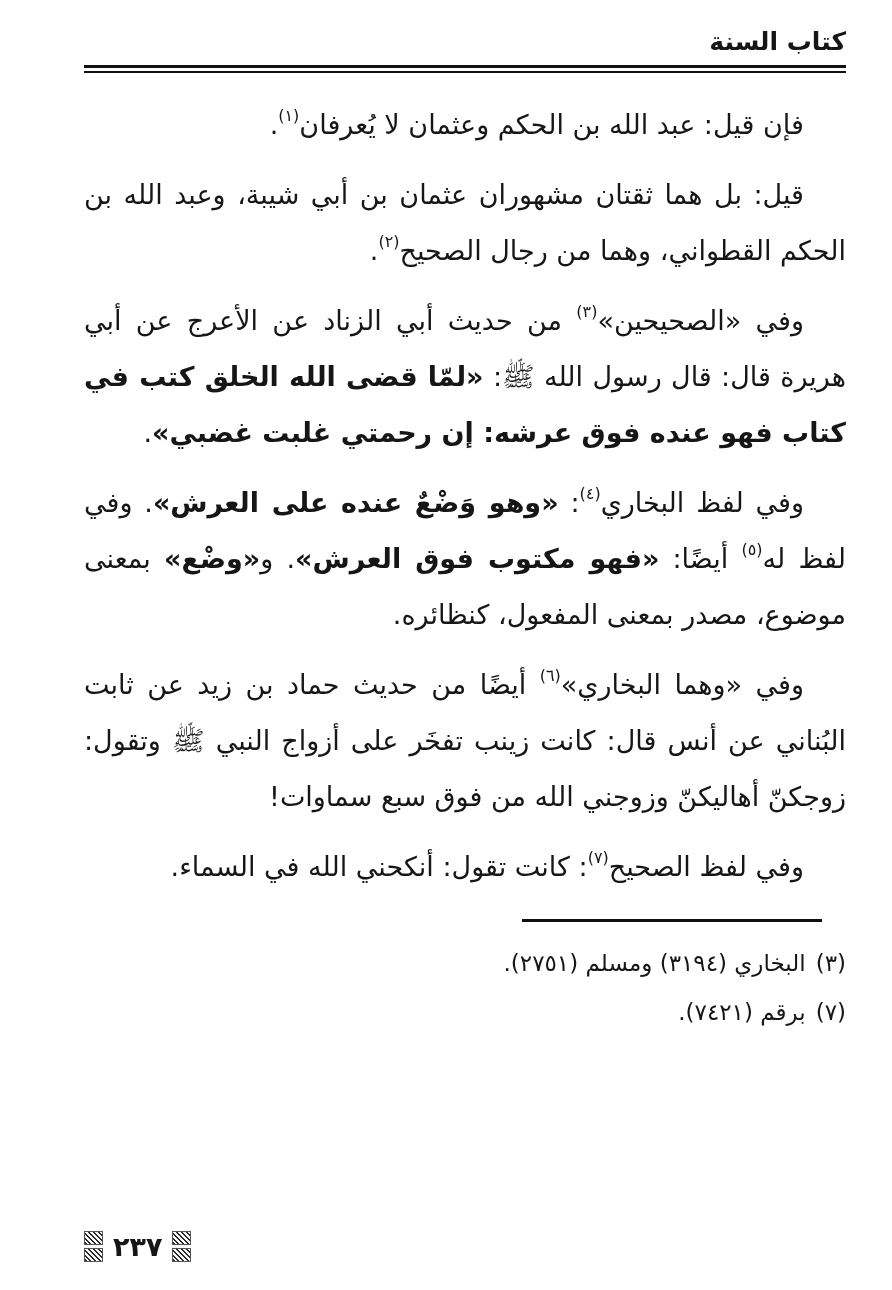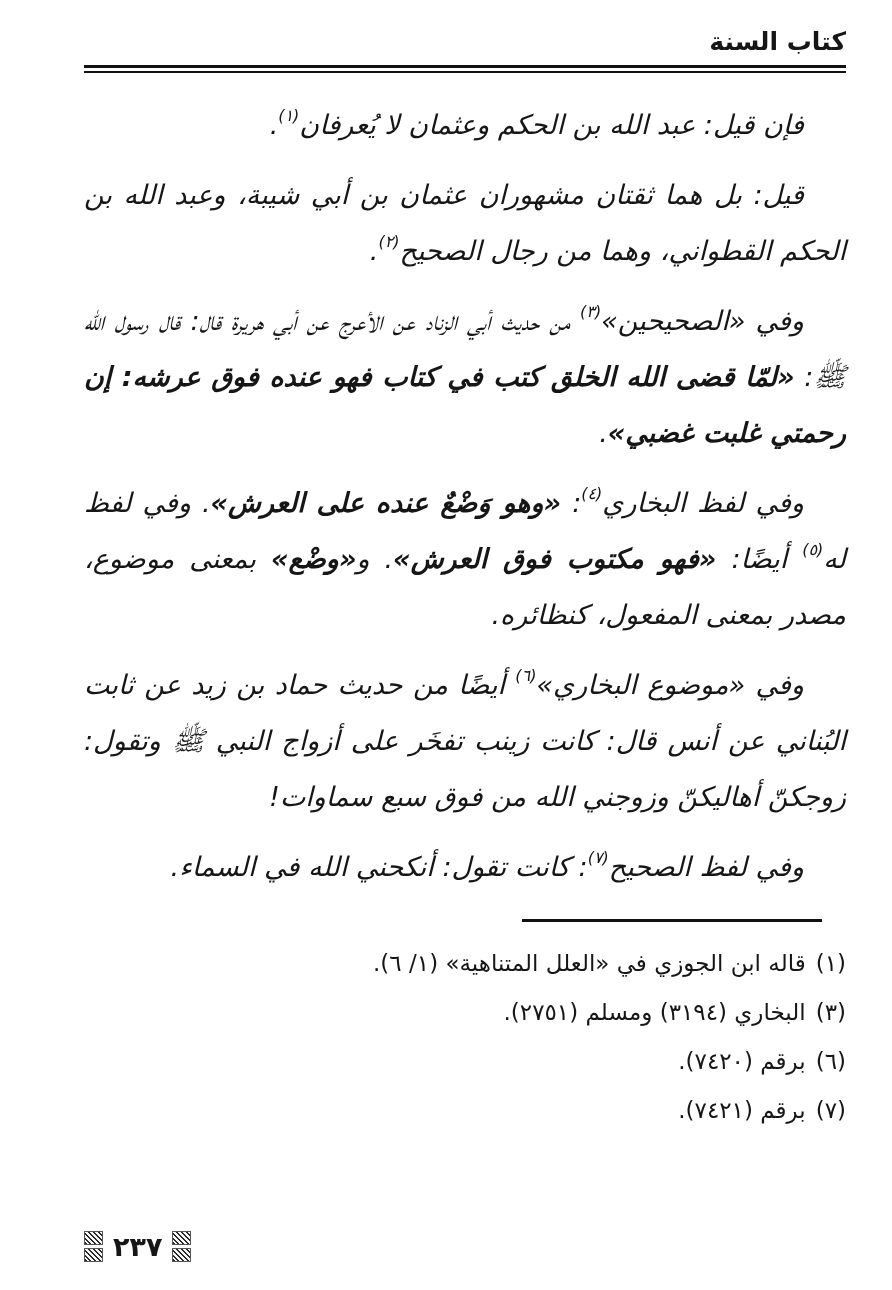--- a/index.html
+++ b/index.html
@@ -33,21 +33,20 @@
     border-top: 3px solid #111;
     border-bottom: 2px solid #111;
   }
   
   main {
     display: block;
     margin-top: 24px;
     font-size: 27px;
     line-height: 56px;
     text-align: justify;
-    font-style: italic;
   }
   main p {
     margin: 0 0 14px 0;
     text-indent: 42px; 
   }
   .seg { font-weight: normal; }
   .b   { font-weight: bold; margin-top: 31px; }
   .sup {
     font-size: 16px;
     vertical-align: 13px;
@@ -115,31 +114,29 @@
 
   <main>
     <p><span class="seg">فإن قيل: عبد الله بن الحكم وعثمان لا يُعرفان</span><span class="sup">(١)</span><span class="seg">.</span></p>
 
     <p><span class="seg">قيل: بل هما ثقتان مشهوران عثمان بن أبي شيبة، وعبد الله بن الحكم القطواني، وهما من رجال الصحيح</span><span class="sup">(٢)</span><span class="seg">.</span></p>
 
     <p><span class="seg">وفي «الصحيحين»</span><span class="sup">(٣)</span><span class="seg"> من حديث أبي الزناد عن الأعرج عن أبي هريرة قال: قال رسول الله ﷺ: </span><span class="seg b">«لمّا قضى الله الخلق كتب في كتاب فهو عنده فوق عرشه: إن رحمتي غلبت غضبي»</span><span class="seg">.</span></p>
 
     <p><span class="seg">وفي لفظ البخاري</span><span class="sup">(٤)</span><span class="seg">: </span><span class="seg b">«وهو وَضْعٌ عنده على العرش»</span><span class="seg">. وفي لفظ له</span><span class="sup">(٥)</span><span class="seg"> أيضًا: </span><span class="seg b">«فهو مكتوب فوق العرش»</span><span class="seg">. و</span><span class="seg b">«وضْع»</span><span class="seg"> بمعنى موضوع، مصدر بمعنى المفعول، كنظائره.</span></p>
 
-    <p><span class="seg">وفي «موضوع البخاري»</span><span class="sup">(٦)</span><span class="seg"> أيضًا من حديث حماد بن زيد عن ثابت البُناني عن أنس قال: كانت زينب تفخَر على أزواج النبي ﷺ وتقول: زوجكنّ أهاليكنّ وزوجني الله من فوق سبع سماوات!</span></p>
+    <p><span class="seg">وفي «وهما البخاري»</span><span class="sup">(٦)</span><span class="seg"> أيضًا من حديث حماد بن زيد عن ثابت البُناني عن أنس قال: كانت زينب تفخَر على أزواج النبي ﷺ وتقول: زوجكنّ أهاليكنّ وزوجني الله من فوق سبع سماوات!</span></p>
 
     <p><span class="seg">وفي لفظ الصحيح</span><span class="sup">(٧)</span><span class="seg">: كانت تقول: أنكحني الله في السماء.</span></p>
   </main>
 
   <div class="fn-sep"></div>
 
   <section class="footnotes">
-    <p class="fn"><span class="fn-marker">(١)</span><span>قاله ابن الجوزي في «العلل المتناهية» (١/ ٦).</span></p>
     <p class="fn"><span class="fn-marker">(٣)</span><span>البخاري (٣١٩٤) ومسلم (٢٧٥١).</span></p>
-    <p class="fn"><span class="fn-marker">(٦)</span><span>برقم (٧٤٢٠).</span></p>
     <p class="fn"><span class="fn-marker">(٧)</span><span>برقم (٧٤٢١).</span></p>
   </section>
 
   <footer class="page-footer">
     <span class="orn">
         <i></i>
         <i></i>
       </span>
     <span class="page-num">٢٣٧</span>
     <span class="orn">

